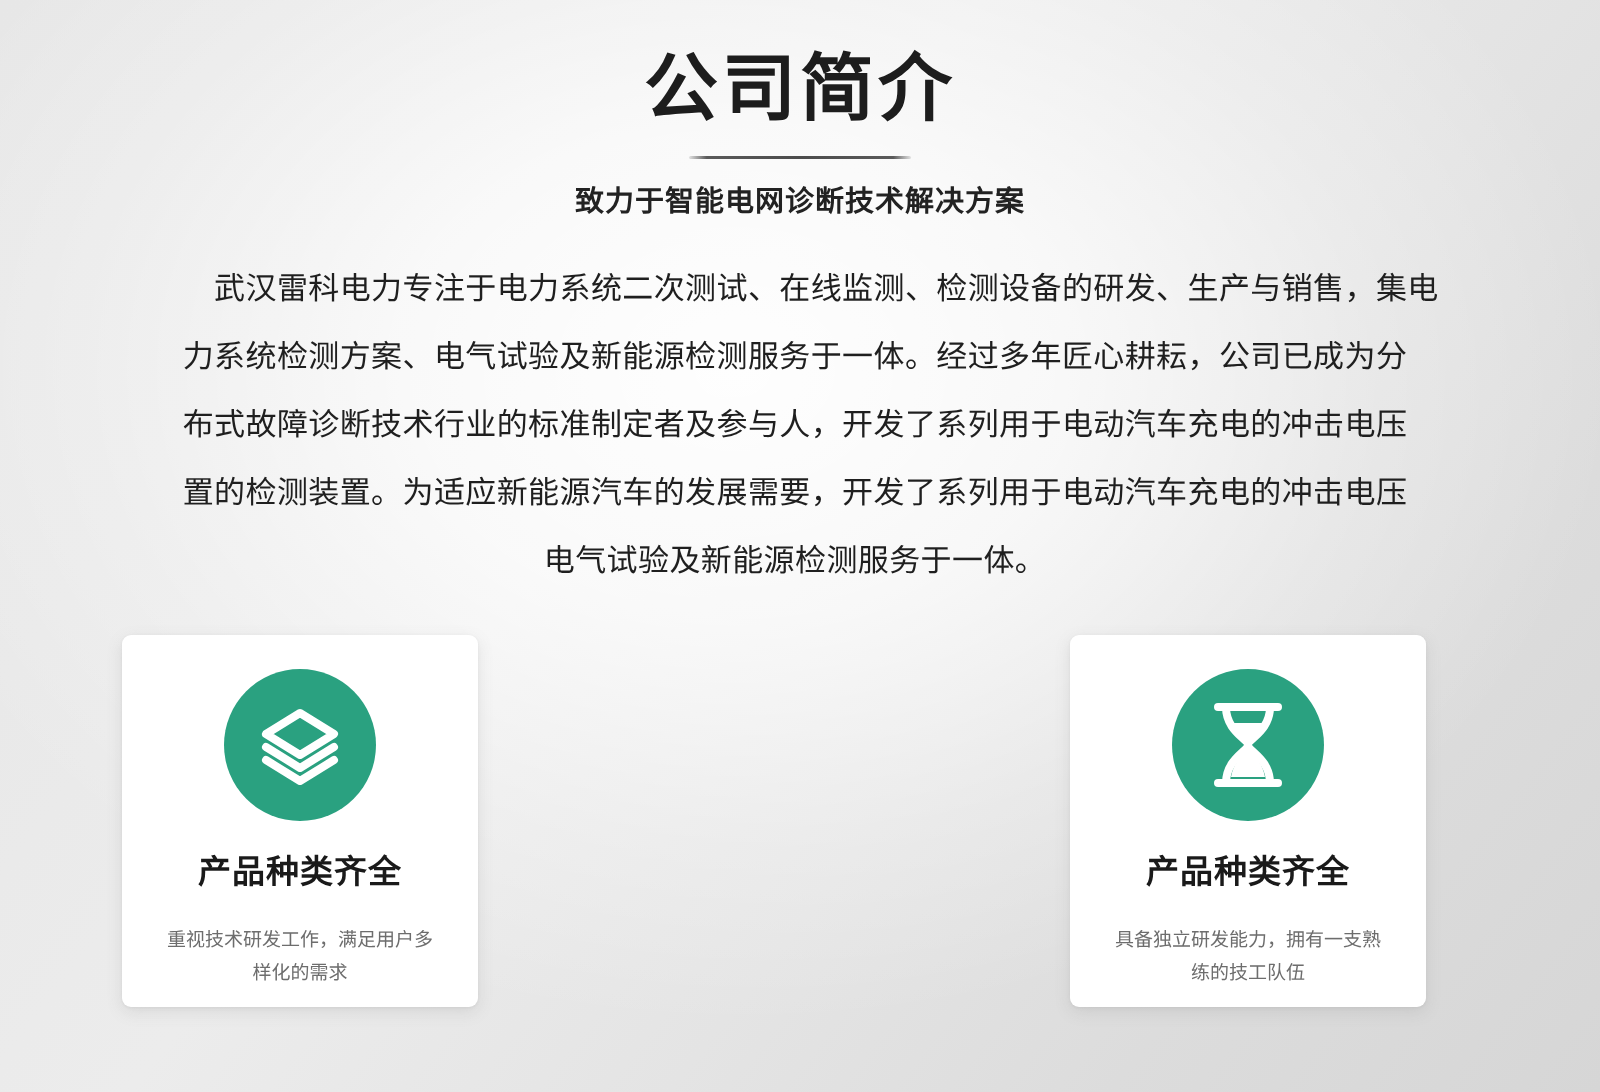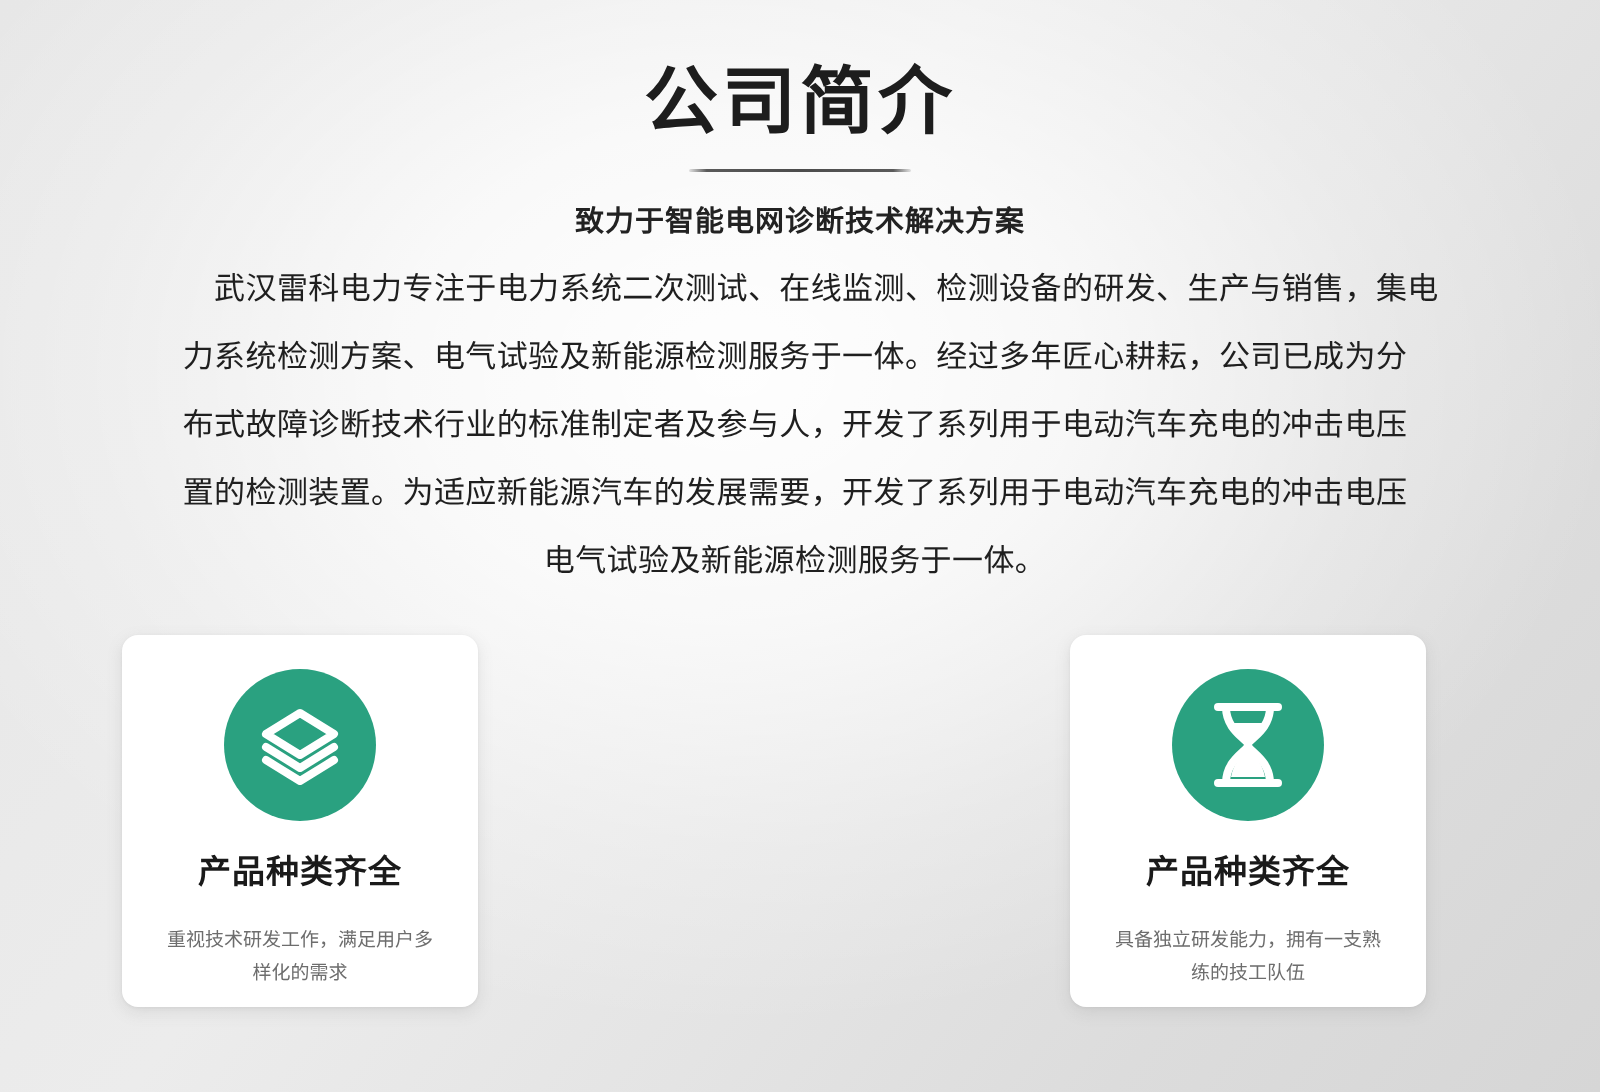--- a/index.html
+++ b/index.html
@@ -28,40 +28,40 @@
   
   .header {
     position: absolute;
     top: 0;
     left: 0;
     width: 1600px;
     text-align: center;
   }
 
   .main-title {
-    margin: 13px;
+    margin: 0;
     padding-top: 46px;
     font-size: 74px;
     line-height: 86px;
     font-weight: 700;
     letter-spacing: 4px;
     color: #1d1d1d;
     text-shadow: 0 1px 0 rgba(255,255,255,0.6);
   }
 
   .title-divider {
     width: 222px;
     height: 3px;
     margin: 24px auto 0 auto;
     background: linear-gradient(90deg, rgba(90,90,90,0.15) 0%, #5a5a5a 8%, #4c4c4c 50%, #5a5a5a 92%, rgba(90,90,90,0.15) 100%);
     border-radius: 2px;
   }
 
   .sub-title {
-    margin: 7px;
+    margin: 0;
     padding-top: 22px;
     font-size: 29px;
     line-height: 40px;
     font-weight: 700;
     letter-spacing: 1px;
     color: #222222;
   }
 
   
   .intro {
@@ -87,21 +87,21 @@
     left: 122px;
     width: 1304px;
     display: flex;
     justify-content: space-between;
   }
 
   .card {
     width: 356px;
     height: 372px;
     background: #ffffff;
-    border-radius: 16px;
+    border-radius: 9px;
     box-shadow: 0 5px 16px rgba(120,120,120,0.16), 0 1px 3px rgba(120,120,120,0.10);
     display: flex;
     flex-direction: column;
     align-items: center;
     box-sizing: border-box;
     padding-top: 34px;
   }
 
   .icon-circle {
     width: 152px;

